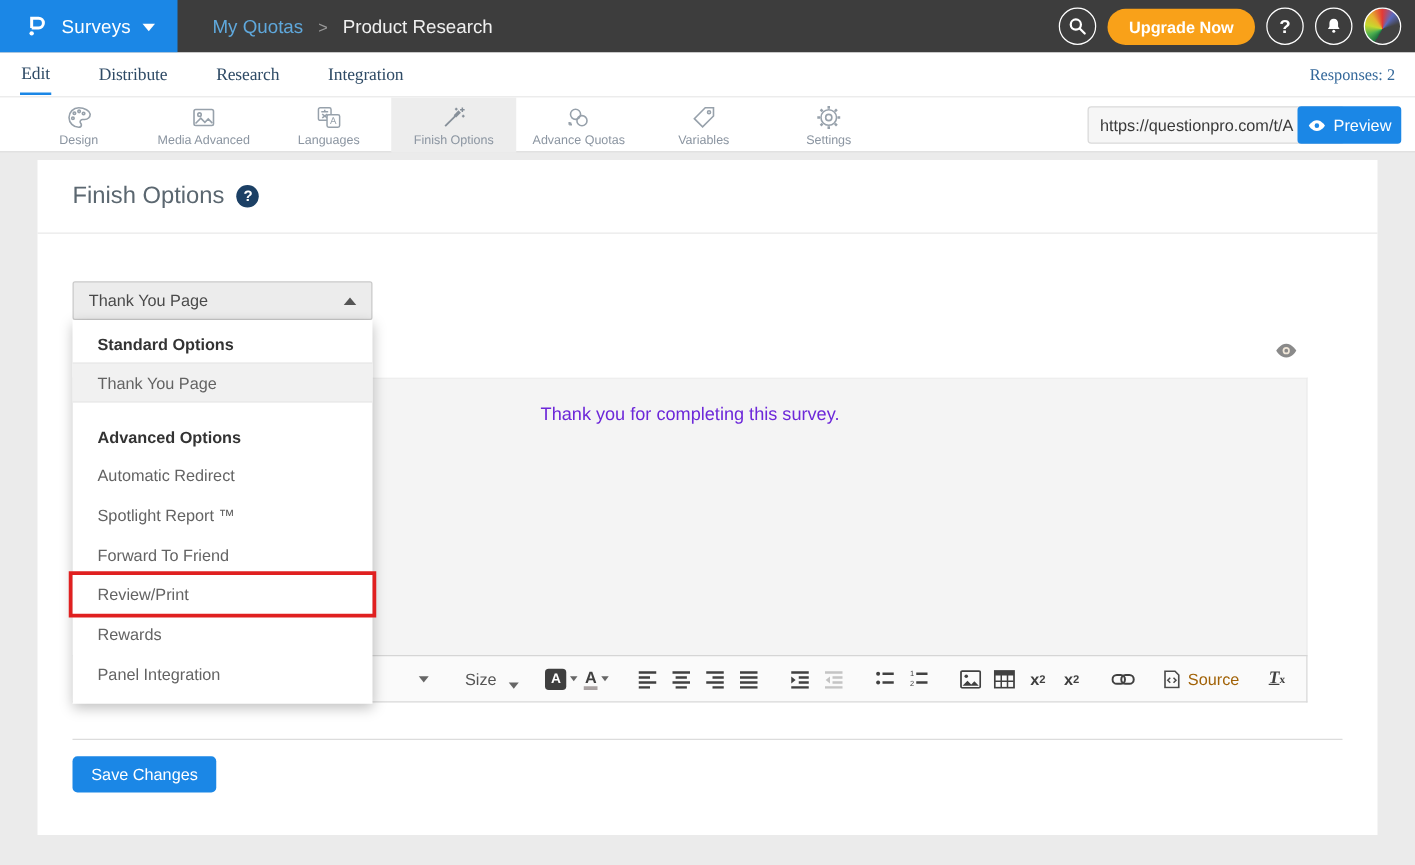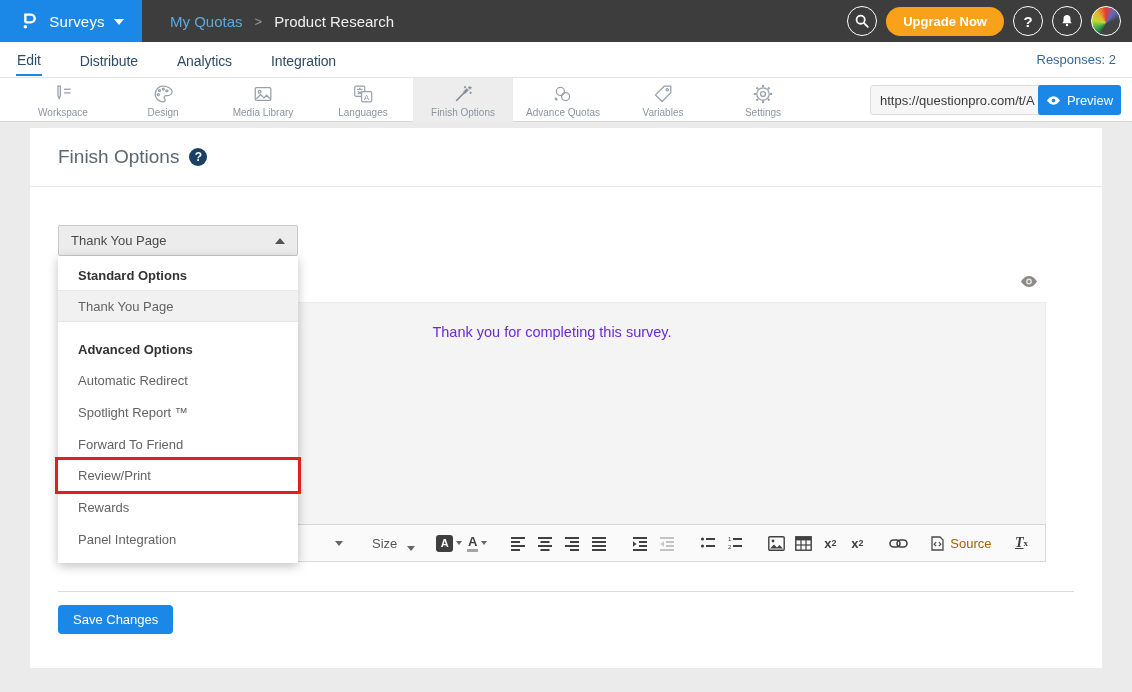--- a/index.html
+++ b/index.html
@@ -17,21 +17,21 @@
   .bc-parent { color:#5fa8dc; cursor:pointer; }
   .bc-sep { color:#9a9a9a; font-size:13px; }
   .bc-current { color:#f0f0f0; }
   .topbar-right { margin-left:auto; display:flex; align-items:center; gap:9px; padding-right:11px; }
   .circle-btn { width:30px; height:30px; border-radius:50%; border:1.5px solid #fff; display:flex; align-items:center; justify-content:center; color:#fff; font-weight:bold; font-size:15px; cursor:pointer; background:transparent; }
   .upgrade-btn { height:29px; padding:0 17px; border:none; border-radius:15px; background:#f9a119; color:#fff; font-weight:bold; font-size:13px; font-family:"Liberation Sans",sans-serif; cursor:pointer; }
   .avatar { width:30px; height:30px; border-radius:50%; border:1.5px solid #fff; cursor:pointer;
     background: conic-gradient(from 210deg at 50% 58%, #1a6b3c, #4caf50, #c6d92e, #e5b22e, #e53935, #5c6bc0, #424242 62%, #424242); }
 
   
-  .navbar { position:absolute; left:0; top:42px; width:1132px; height:36px; background:#fff; display:flex; align-items:center; padding:0 16px; border-bottom:1px solid #e6e6e6; }
+  .navbar { position:absolute; left:0; top:42px; width:1132px; height:36px; background:#fff; display:flex; align-items:center; padding:0 16px; border-bottom:1px solid #e6e6e6;font-family:Liberation Serif, serif; }
   .nav-item { font-size:14px; color:#2f4b66; margin-right:37px; padding:8px 1px 6px; cursor:pointer; letter-spacing:-0.1px; }
   .nav-item.active { border-bottom:2px solid #1b87e6; }
   .nav-responses { margin-left:auto; font-size:13px; color:#34689a; }
 
   
   .apptoolbar { position:absolute; left:0; top:78px; width:1132px; height:44px; background:#fff; border-bottom:1px solid #d8d8d8; }
   .tb-items { position:absolute; left:13px; top:0; height:44px; display:flex; }
   .tb-item { width:100px; height:44px; display:flex; flex-direction:column; align-items:center; justify-content:center; gap:2px; cursor:pointer; }
   .tb-item.active { background:#ededed; }
   .tb-item svg { display:block; }
@@ -121,55 +121,47 @@
           <circle cx="12" cy="18" r="1.8" fill="#fff"></circle>
         </svg>
       </div>
       <div class="avatar"></div>
     </div>
   </header>
 
   <nav class="navbar">
     <span class="nav-item active">Edit</span>
     <span class="nav-item">Distribute</span>
-    <span class="nav-item">Analytics</span>
+    <span class="nav-item">Research</span>
     <span class="nav-item">Integration</span>
     <span class="nav-responses">Responses: 2</span>
   </nav>
 
   <div class="apptoolbar">
     <div class="tb-items">
 
-      <div class="tb-item">
-        <svg width="22" height="22" viewBox="0 0 24 24" stroke="#97a1ab" fill="none" stroke-width="1.4">
-          <path d="M6.5 3.5h2.6v10.2l-1.3 3.2-1.3-3.2z"></path>
-          <line x1="13" y1="6.8" x2="20.2" y2="6.8"></line>
-          <line x1="13" y1="10.8" x2="20.2" y2="10.8"></line>
-        </svg>
-        <span class="tb-label">Workspace</span>
-      </div>
 
       <div class="tb-item">
         <svg width="22" height="22" viewBox="0 0 24 24" stroke="#97a1ab" fill="none" stroke-width="1.4">
           <path d="M12 3.5c-4.7 0-8.5 3.8-8.5 8.5s3.8 8.5 8.5 8.5c1.4 0 2.3-.9 2.3-2 0-.6-.3-1-.6-1.4-.3-.4-.5-.8-.5-1.3 0-1.1.9-2 2-2h2c2.6 0 4.8-2.1 4.8-4.7C21.5 6.1 17.2 3.5 12 3.5z"></path>
           <circle cx="8.2" cy="8.3" r="1.1"></circle>
             <circle cx="12.3" cy="6.6" r="1.1"></circle>
             <circle cx="16.2" cy="8.5" r="1.1"></circle>
             <circle cx="6.9" cy="12.6" r="1.1"></circle>
         </svg>
         <span class="tb-label">Design</span>
       </div>
 
       <div class="tb-item">
         <svg width="22" height="22" viewBox="0 0 24 24" stroke="#97a1ab" fill="none" stroke-width="1.4">
           <rect x="3.5" y="5" width="17" height="14" rx="1.5"></rect>
           <circle cx="8.3" cy="9.5" r="1.5"></circle>
           <path d="M4.8 17.2l4.6-4.6 3.6 3.6 2.9-2.9 3.6 3.6"></path>
         </svg>
-        <span class="tb-label">Media Library</span>
+        <span class="tb-label">Media Advanced</span>
       </div>
 
       <div class="tb-item">
         <svg width="22" height="22" viewBox="0 0 24 24">
           <g stroke="#97a1ab" fill="none" stroke-width="1.3">
             <rect x="3" y="3.5" width="11" height="11" rx="1.5"></rect>
             <line x1="5.5" y1="7" x2="11.5" y2="7"></line>
               <line x1="8.5" y1="5.2" x2="8.5" y2="7"></line>
             <line x1="6.3" y1="9" x2="10.8" y2="12.3"></line>
               <line x1="10.8" y1="9" x2="6.3" y2="12.3"></line>

